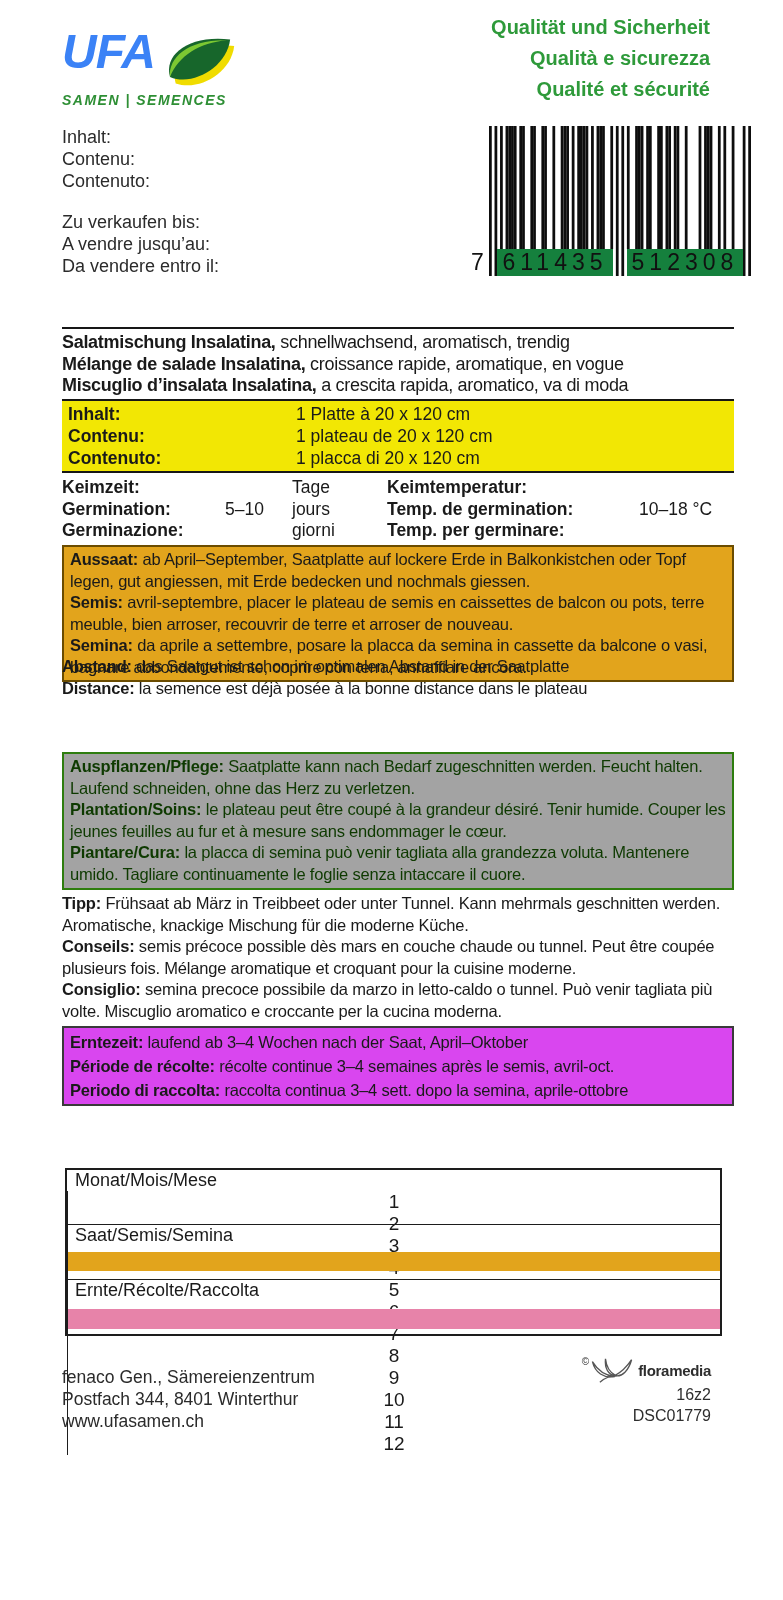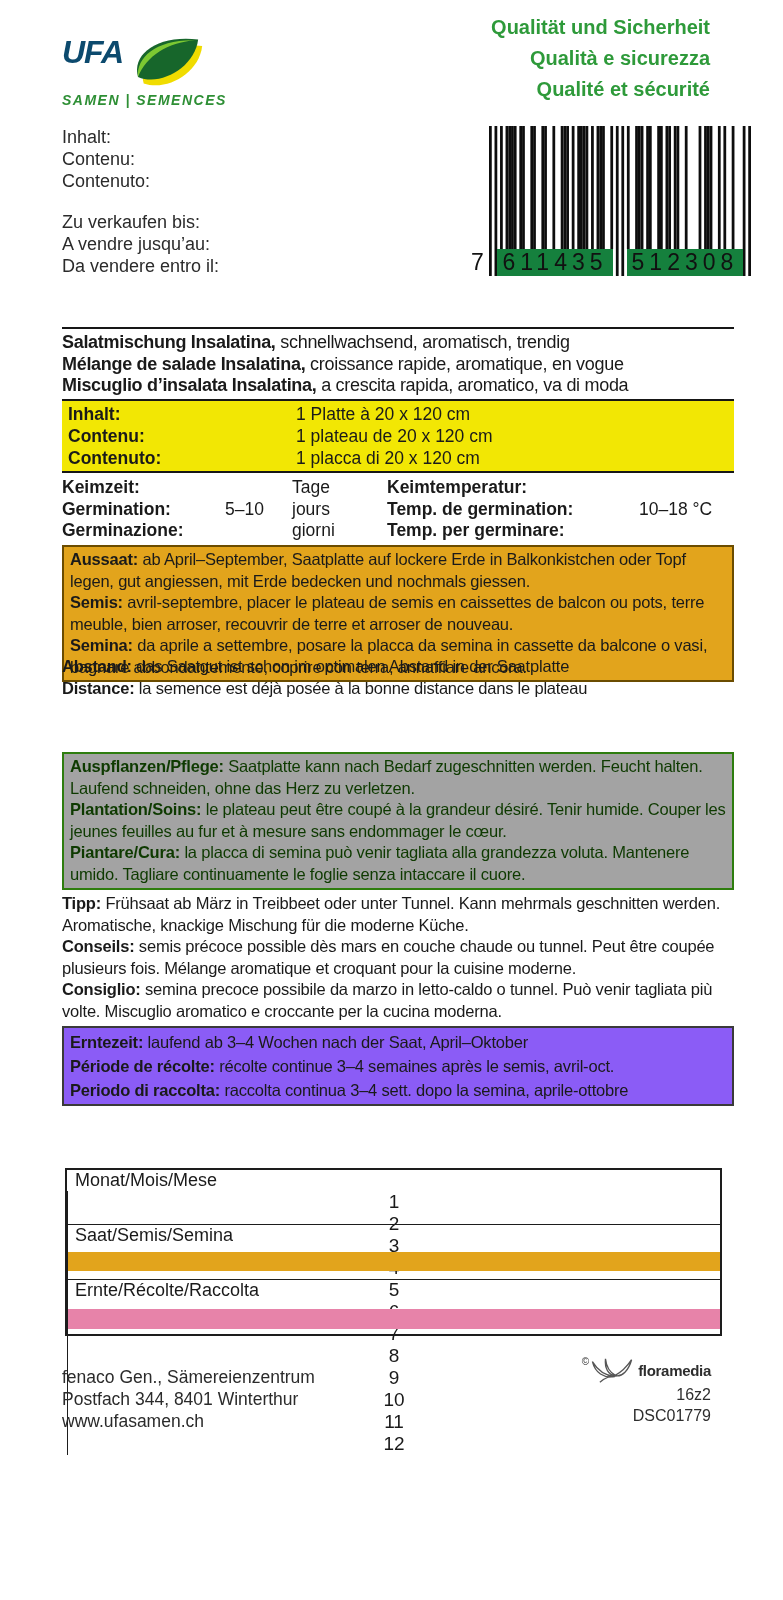--- a/index.html
+++ b/index.html
@@ -3,21 +3,21 @@
 <meta charset="utf-8">
 <style>
   html,body{margin:0;padding:0;background:#e8e8e8;}
   .page{position:relative;width:783px;height:1600px;background:#ffffff;margin:0 auto;
         font-family:"Liberation Sans",sans-serif;color:#1a1a1a;overflow:hidden;}
   .abs{position:absolute;}
 
   
   .logo{left:62px;top:26px;width:180px;}
   .logo-row{display:flex;align-items:flex-start;}
-  .logo-text{font-size:32px;font-weight:bold;font-style:italic;color:#0c4a6e;line-height:52px;letter-spacing:-1px;}
+  .logo-text{font-size:48px;font-weight:bold;font-style:italic;color:#3b82f6;line-height:52px;letter-spacing:-1px;}
   .leaf-icon{width:78px;height:62px;margin-left:2px;margin-top:2px;}
   .logo-sub{font-size:14px;font-weight:bold;font-style:italic;color:#2e8f35;letter-spacing:1.5px;margin-top:2px;white-space:nowrap;}
   .quality{right:73px;top:12px;text-align:right;color:#2e9a3a;font-size:20px;line-height:31px;font-weight:700;}
 
   .field-block{left:62px;font-size:18px;line-height:22px;color:#2b2b2b;}
   .content-fields{top:126px;}
   .sellby-fields{top:211px;}
 
   
   .barcode{left:489px;top:126px;width:262px;height:150px;}
@@ -223,21 +223,21 @@
     <p><b>Plantation/Soins:</b><span> le plateau peut être coupé à la grandeur désiré. Tenir humide. Couper les jeunes feuilles au fur et à mesure sans endommager le cœur.</span></p>
     <p><b>Piantare/Cura:</b><span> la placca di semina può venir tagliata alla grandezza voluta. Mantenere umido. Tagliare continuamente le foglie senza intaccare il cuore.</span></p>
   </div>
 
   <div class="abs section tip-section">
     <p><b>Tipp:</b><span> Frühsaat ab März in Treibbeet oder unter Tunnel. Kann mehrmals geschnitten werden. Aromatische, knackige Mischung für die moderne Küche.</span></p>
     <p><b>Conseils:</b><span> semis précoce possible dès mars en couche chaude ou tunnel. Peut être coupée plusieurs fois. Mélange aromatique et croquant pour la cuisine moderne.</span></p>
     <p><b>Consiglio:</b><span> semina precoce possibile da marzo in letto-caldo o tunnel. Può venir tagliata più volte. Miscuglio aromatico e croccante per la cucina moderna.</span></p>
   </div>
 
-  <div class="abs box pink-box" style="background: #8b5cf6;">
+  <div class="abs box pink-box" style="background: #d946ef;">
     <p><b>Erntezeit:</b><span> laufend ab 3–4 Wochen nach der Saat, April–Oktober</span></p>
     <p><b>Période de récolte:</b><span> récolte continue 3–4 semaines après le semis, avril-oct.</span></p>
     <p><b>Periodo di raccolta:</b><span> raccolta continua 3–4 sett. dopo la semina, aprile-ottobre</span></p>
   </div>
 
   <div class="abs calendar">
       <div class="cal-row">
         <div class="cal-label-cell">Monat/Mois/Mese</div>
         <div class="cal-month-cell">1</div>
         <div class="cal-month-cell">2</div>

